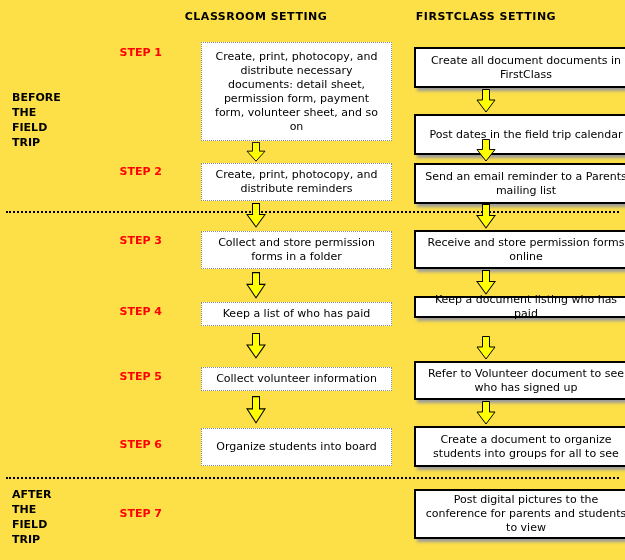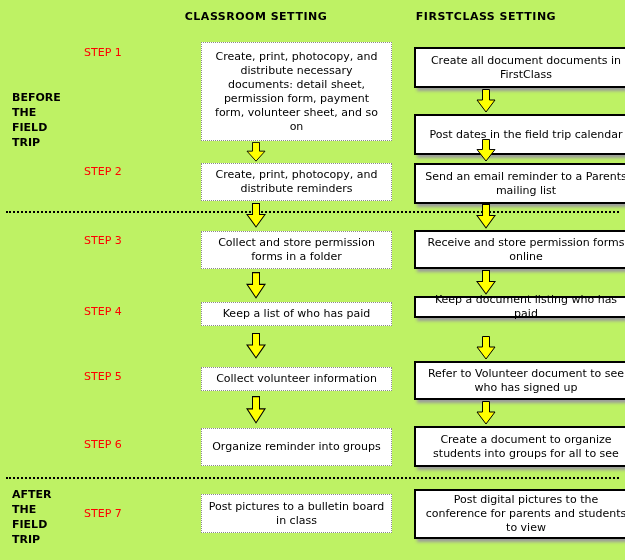--- a/index.html
+++ b/index.html
@@ -1,37 +1,37 @@
 <!DOCTYPE html>
 <html><head>
 <meta charset="utf-8">
 <style>
   html,body{margin:0;padding:0;background:#fff;}
   #canvas{
     position:relative;
     width:625px;height:560px;
-    background:#bef264;
+    background:#fde047;
     font-family:"DejaVu Sans","Liberation Sans",sans-serif;
     color:#000;
     overflow:hidden;
   }
   .col-hdr{
     position:absolute;top:10px;
     transform:translateX(-50%);
     font-size:11px;font-weight:bold;letter-spacing:.5px;
     white-space:nowrap;
   }
   .phase{
     position:absolute;left:12px;width:62px;
     font-size:11px;font-weight:bold;line-height:15px;
     white-space:pre-line;
   }
   .step-lbl{
-    position:absolute;left:84px;width:52px;
-    font-size:11px;font-weight:normal;
+    position:absolute;left:110px;width:52px;
+    text-align:right;font-size:11px;font-weight:bold;
     color:#ff0000;white-space:nowrap;
   }
   .box{
     position:absolute;box-sizing:border-box;
     display:flex;align-items:center;justify-content:center;
     text-align:center;
     font-size:11px;line-height:14px;
     padding:2px 6px;background:#fff;margin-left:40px;
   }
   .cbox{left:161px;width:191px;border:1px dotted #8a8a8a;}
@@ -72,22 +72,21 @@
   <div class="step-lbl" style="top:305px">STEP 4</div>
   <div class="step-lbl" style="top:370px">STEP 5</div>
   <div class="step-lbl" style="top:438px">STEP 6</div>
   <div class="step-lbl" style="top:507px">STEP 7</div>
 
   <div class="box cbox" style="top:42px;height:99px">Create, print, photocopy, and distribute necessary documents: detail sheet, permission form, payment form, volunteer sheet, and so on</div>
   <div class="box cbox" style="top:163px;height:38px">Create, print, photocopy, and distribute reminders</div>
   <div class="box cbox" style="top:231px;height:38px">Collect and store permission forms in a folder</div>
   <div class="box cbox" style="top:302px;height:24px">Keep a list of who has paid</div>
   <div class="box cbox" style="top:367px;height:24px">Collect volunteer information</div>
-  <div class="box cbox" style="top:428px;height:38px">Organize reminder into groups</div>
-  <div class="box cbox" style="top:494px;height:39px">Post pictures to a bulletin board in class</div>
+  <div class="box cbox" style="top:428px;height:38px">Organize students into board</div>
 
   <div class="box fbox" style="top:47px;height:41px">Create all document documents in FirstClass</div>
   <div class="box fbox" style="top:114px;height:41px">Post dates in the field trip calendar</div>
   <div class="box fbox" style="top:163px;height:41px">Send an email reminder to a Parents mailing list</div>
   <div class="box fbox" style="top:230px;height:39px">Receive and store permission forms online</div>
   <div class="box fbox" style="top:296px;height:22px">Keep a document listing who has paid</div>
   <div class="box fbox" style="top:361px;height:39px">Refer to Volunteer document to see who has signed up</div>
   <div class="box fbox" style="top:426px;height:41px">Create a document to organize students into groups for all to see</div>
   <div class="box fbox" style="top:489px;height:50px">Post digital pictures to the conference for parents and students to view</div>
 

